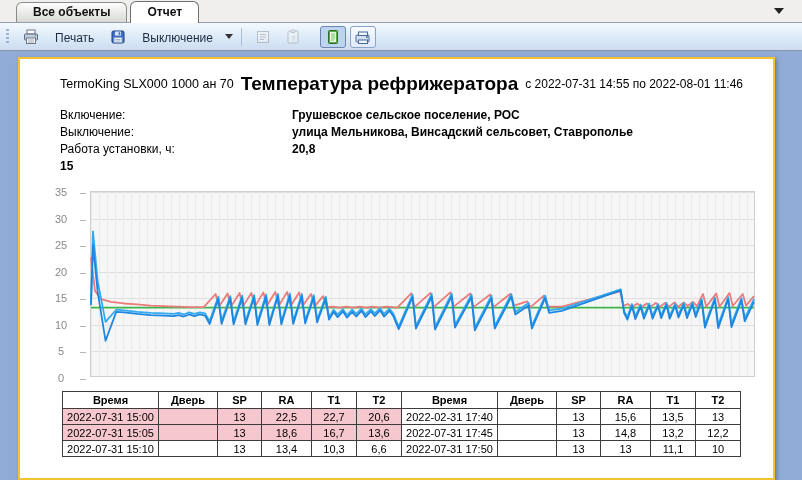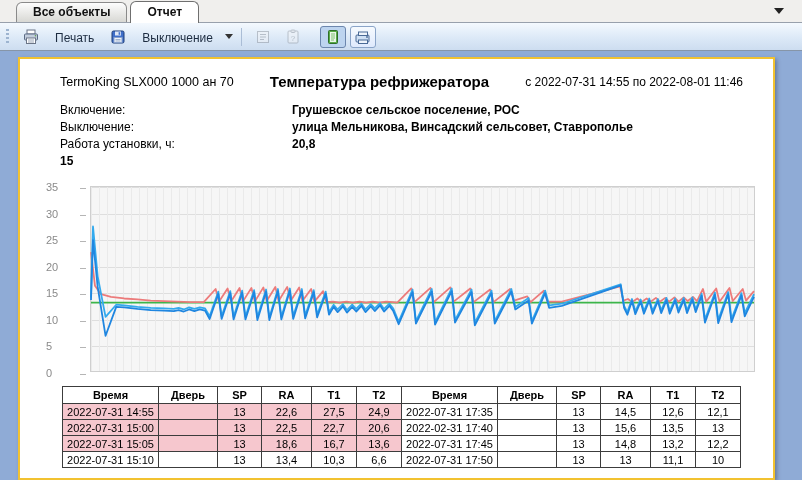--- a/index.html
+++ b/index.html
@@ -28,30 +28,30 @@
   .ibtn.framed { border:1px solid #8aa4c8; background:linear-gradient(#f6fafe,#dfeafd); }
   .ibtn.pressed { border:1px solid #6c86ad; background:#bdd4ef; }
 
   
   .workspace { height:429px; background:#8fabd6; overflow:hidden; }
   .page { width:757px; height:423px; margin:6px 0 0 18px; background:#fff; border:2px solid #f2c230;
           box-shadow:2px 2px 4px rgba(0,0,0,.28); position:relative; font-size:12px; color:#000; }
 
   .report-header { display:flex; align-items:center; margin:14px 30px 0 40px; }
   .rh-device { flex:none; font-size:12.5px; }
-  .rh-title  { flex:1; text-align:center; font-weight:bold; font-size:15px; }
+  .rh-title  { flex:1; text-align:center; font-weight:bold; font-size:19px; }
   .rh-period { flex:none; font-size:12px; }
 
   .info-grid { display:grid; grid-template-columns:232px auto; margin:13px 30px 13px 40px; row-gap:3px; font-size:12px; }
   .info-grid .val { font-weight:bold; }
 
   
   .chart { position:relative; height:196px; margin:10px 0 0 0; }
   .y-axis { position:absolute; left:0; top:5px; width:68px; height:186px; }
-  .ytick { position:absolute; right:12px; font-size:11px; color:#8a8a8a; width:30px; text-align:left; }
+  .ytick { position:absolute; right:12px; font-size:11px; color:#8a8a8a; width:30px; text-align:center; }
   .ytick i { position:absolute; right:-10px; top:7px; width:6px; height:1px; background:#b5b5b5; }
   .plot { position:absolute; left:70px; top:5px; width:665px; height:186px;
           background:
             repeating-linear-gradient(to right,#eaeaea 0 1px,transparent 1px 8px),
             repeating-linear-gradient(to bottom,#dedede 0 1px,transparent 1px 26.57px),
             #f6f6f6;
           border:1px solid #cfcfcf; }
   .plot svg { position:absolute; left:0; top:0; width:100%; height:100%; overflow:visible; }
 
   .legend { display:inline-flex; align-items:center; gap:14px; margin:6px 0 0 70px; padding:4px 12px;
@@ -200,34 +200,20 @@
             <th class="c0">Время</th>
             <th class="c1">Дверь</th>
             <th class="c2">SP</th>
             <th class="c3">RA</th>
             <th class="c4">T1</th>
             <th class="c5">T2</th>
           </tr>
         </thead>
       <tbody>
           <tr>
-            <td class="c0 alarm">2022-07-31 14:55</td>
-            <td class="c1 alarm"></td>
-            <td class="c2 alarm">13</td>
-            <td class="c3 alarm">22,6</td>
-            <td class="c4 alarm">27,5</td>
-            <td class="c5 alarm">24,9</td>
-            <td class="c0">2022-07-31 17:35</td>
-            <td class="c1"></td>
-            <td class="c2">13</td>
-            <td class="c3">14,5</td>
-            <td class="c4">12,6</td>
-            <td class="c5">12,1</td>
-          </tr>
-          <tr>
             <td class="c0 alarm">2022-07-31 15:00</td>
             <td class="c1 alarm"></td>
             <td class="c2 alarm">13</td>
             <td class="c3 alarm">22,5</td>
             <td class="c4 alarm">22,7</td>
             <td class="c5 alarm">20,6</td>
             <td class="c0">2022-02-31 17:40</td>
             <td class="c1"></td>
             <td class="c2">13</td>
             <td class="c3">15,6</td>

